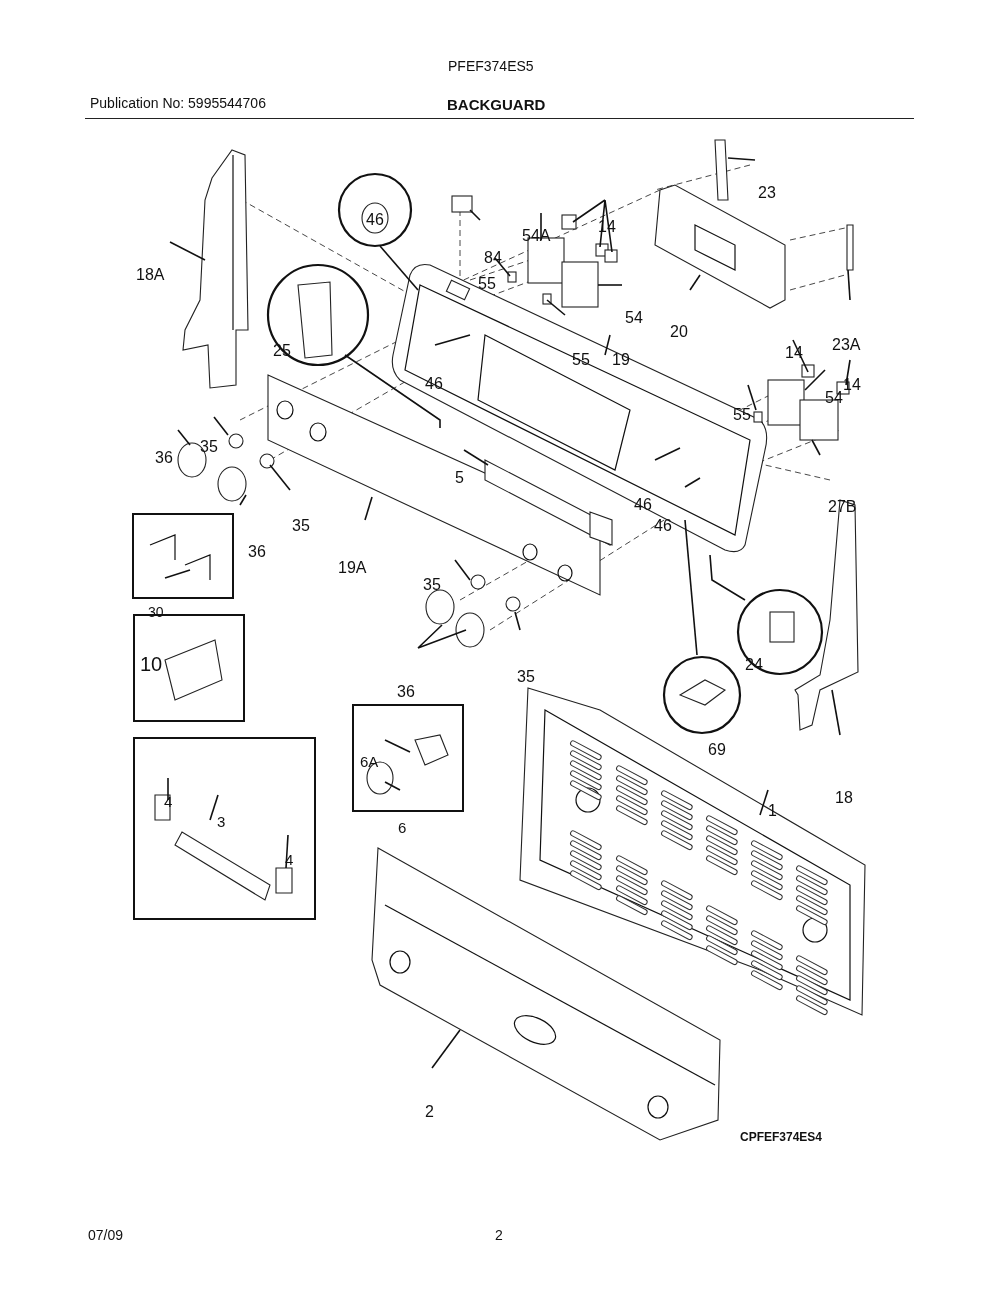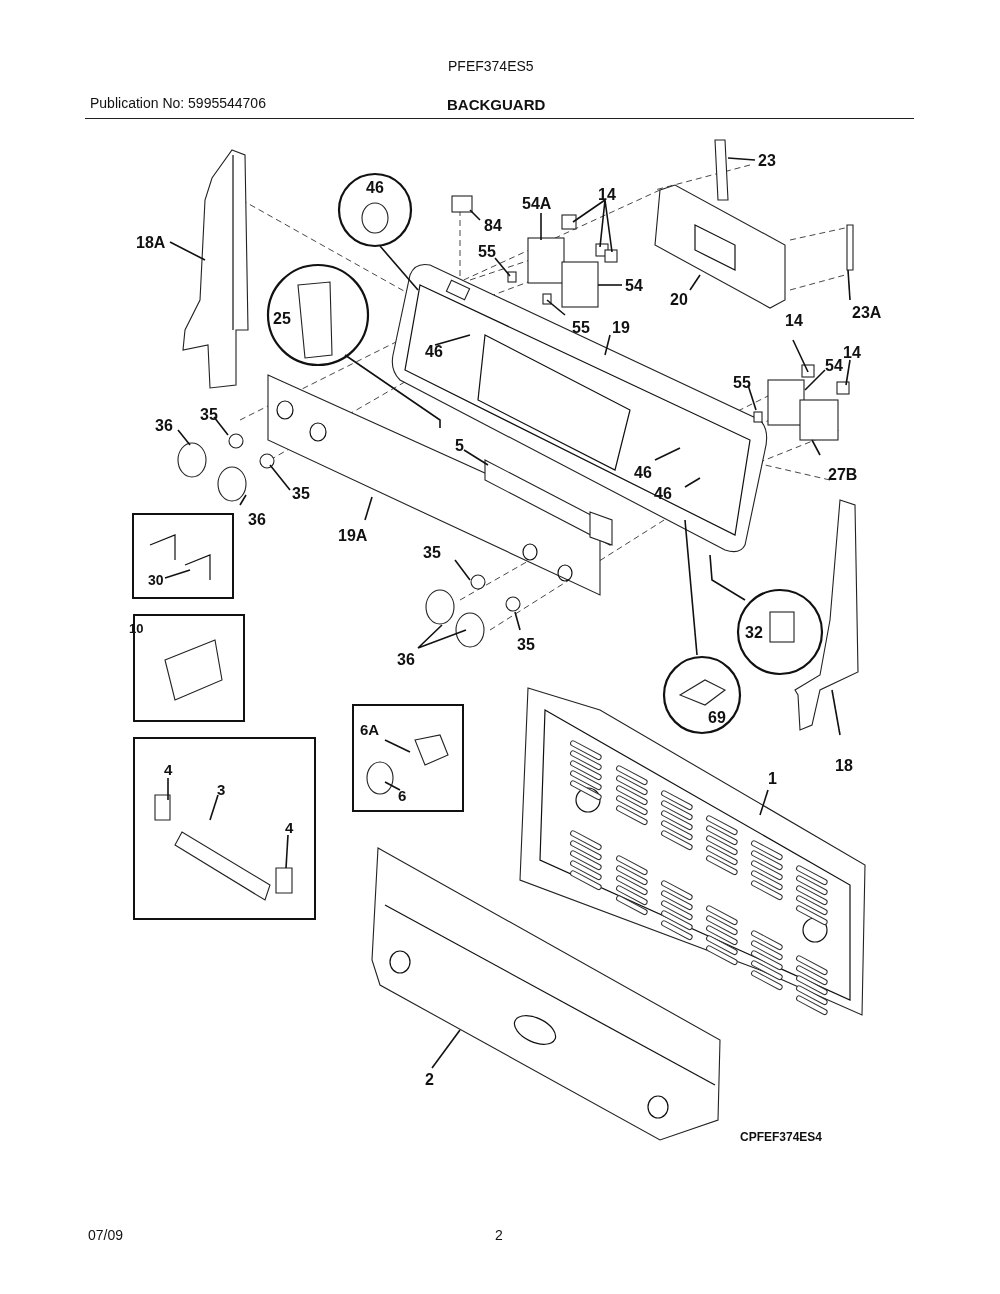--- a/index.html
+++ b/index.html
@@ -4,21 +4,21 @@
   <style>
     html, body { margin: 0; padding: 0; background: #ffffff; }
     body { width: 1000px; height: 1294px; position: relative; overflow: hidden;
            font-family: "Liberation Sans", sans-serif; color: #111; }
     .hdr { position: absolute; font-size: 14px; }
     #pub { left: 90px; top: 58px; margin-top: 37px; }
     #model { left: 448px; top: 58px; }
     #title { left: 447px; top: 96px; font-weight: bold; font-size: 15px; text-align: center; }
     #rule { position: absolute; left: 85px; top: 118px; width: 829px; height: 0; border-top: 1.5px solid #222; }
     #diagram { position: absolute; left: 0; top: 0; }
-    .lbl { position: absolute; font-weight: bold; font-size: 16px; line-height: 1; white-space: nowrap; }
+    .lbl { position: absolute; font-weight: normal; font-size: 16px; line-height: 1; white-space: nowrap; margin-top: 32px; }
     #code { position: absolute; left: 740px; top: 1130px; font-weight: bold; font-size: 12px; }
     #date { position: absolute; left: 88px; top: 1227px; font-size: 14px; }
     #page { position: absolute; left: 495px; top: 1227px; font-size: 14px; }
     svg .ln { stroke: #111; fill: none; stroke-width: 1.2; }
     svg .part { stroke: #222; fill: #fff; stroke-width: 1.1; }
     svg .dash { stroke: #333; fill: none; stroke-width: 0.9; stroke-dasharray: 6 4; }
     svg .lead { stroke: #111; fill: none; stroke-width: 1.6; }
     svg .box { stroke: #111; fill: #fff; stroke-width: 2; }
     svg .circ { stroke: #111; fill: #fff; stroke-width: 2.2; }
     svg .slot { stroke: #333; fill: #fff; stroke-width: 1; }
@@ -264,40 +264,40 @@
 <div class="lbl" style="left:366px;top:180px">46</div>
 <div class="lbl" style="left:484px;top:218px">84</div>
 <div class="lbl" style="left:522px;top:196px">54A</div>
 <div class="lbl" style="left:598px;top:187px">14</div>
 <div class="lbl" style="left:758px;top:153px">23</div>
 <div class="lbl" style="left:478px;top:244px">55</div>
 <div class="lbl" style="left:625px;top:278px">54</div>
 <div class="lbl" style="left:572px;top:320px">55</div>
 <div class="lbl" style="left:612px;top:320px">19</div>
 <div class="lbl" style="left:670px;top:292px">20</div>
-<div class="lbl" style="left:852px;top:305px">23A</div>
+<div class="lbl" style="left:832px;top:305px">23A</div>
 <div class="lbl" style="left:273px;top:311px">25</div>
 <div class="lbl" style="left:425px;top:344px">46</div>
 <div class="lbl" style="left:785px;top:313px">14</div>
 <div class="lbl" style="left:843px;top:345px">14</div>
 <div class="lbl" style="left:825px;top:358px">54</div>
 <div class="lbl" style="left:733px;top:375px">55</div>
 <div class="lbl" style="left:155px;top:418px">36</div>
 <div class="lbl" style="left:200px;top:407px">35</div>
 <div class="lbl" style="left:455px;top:438px">5</div>
 <div class="lbl" style="left:634px;top:465px">46</div>
 <div class="lbl" style="left:828px;top:467px">27B</div>
 <div class="lbl" style="left:654px;top:486px">46</div>
 <div class="lbl" style="left:292px;top:486px">35</div>
 <div class="lbl" style="left:248px;top:512px">36</div>
 <div class="lbl" style="left:338px;top:528px">19A</div>
 <div class="lbl" style="left:148px;top:573px;font-size:14px">30</div>
 <div class="lbl" style="left:423px;top:545px">35</div>
-<div class="lbl" style="left:129px;top:622px;font-size:13px">10</div>
-<div class="lbl" style="left:745px;top:625px">32</div>
+<div class="lbl" style="left:140px;top:622px;font-size:20px">10</div>
+<div class="lbl" style="left:745px;top:625px">24</div>
 <div class="lbl" style="left:397px;top:652px">36</div>
 <div class="lbl" style="left:517px;top:637px">35</div>
 <div class="lbl" style="left:708px;top:710px">69</div>
 <div class="lbl" style="left:360px;top:722px;font-size:15px">6A</div>
 <div class="lbl" style="left:835px;top:758px">18</div>
 <div class="lbl" style="left:768px;top:771px">1</div>
 <div class="lbl" style="left:164px;top:762px;font-size:15px">4</div>
 <div class="lbl" style="left:217px;top:782px;font-size:15px">3</div>
 <div class="lbl" style="left:398px;top:788px;font-size:15px">6</div>
 <div class="lbl" style="left:285px;top:820px;font-size:15px">4</div>

